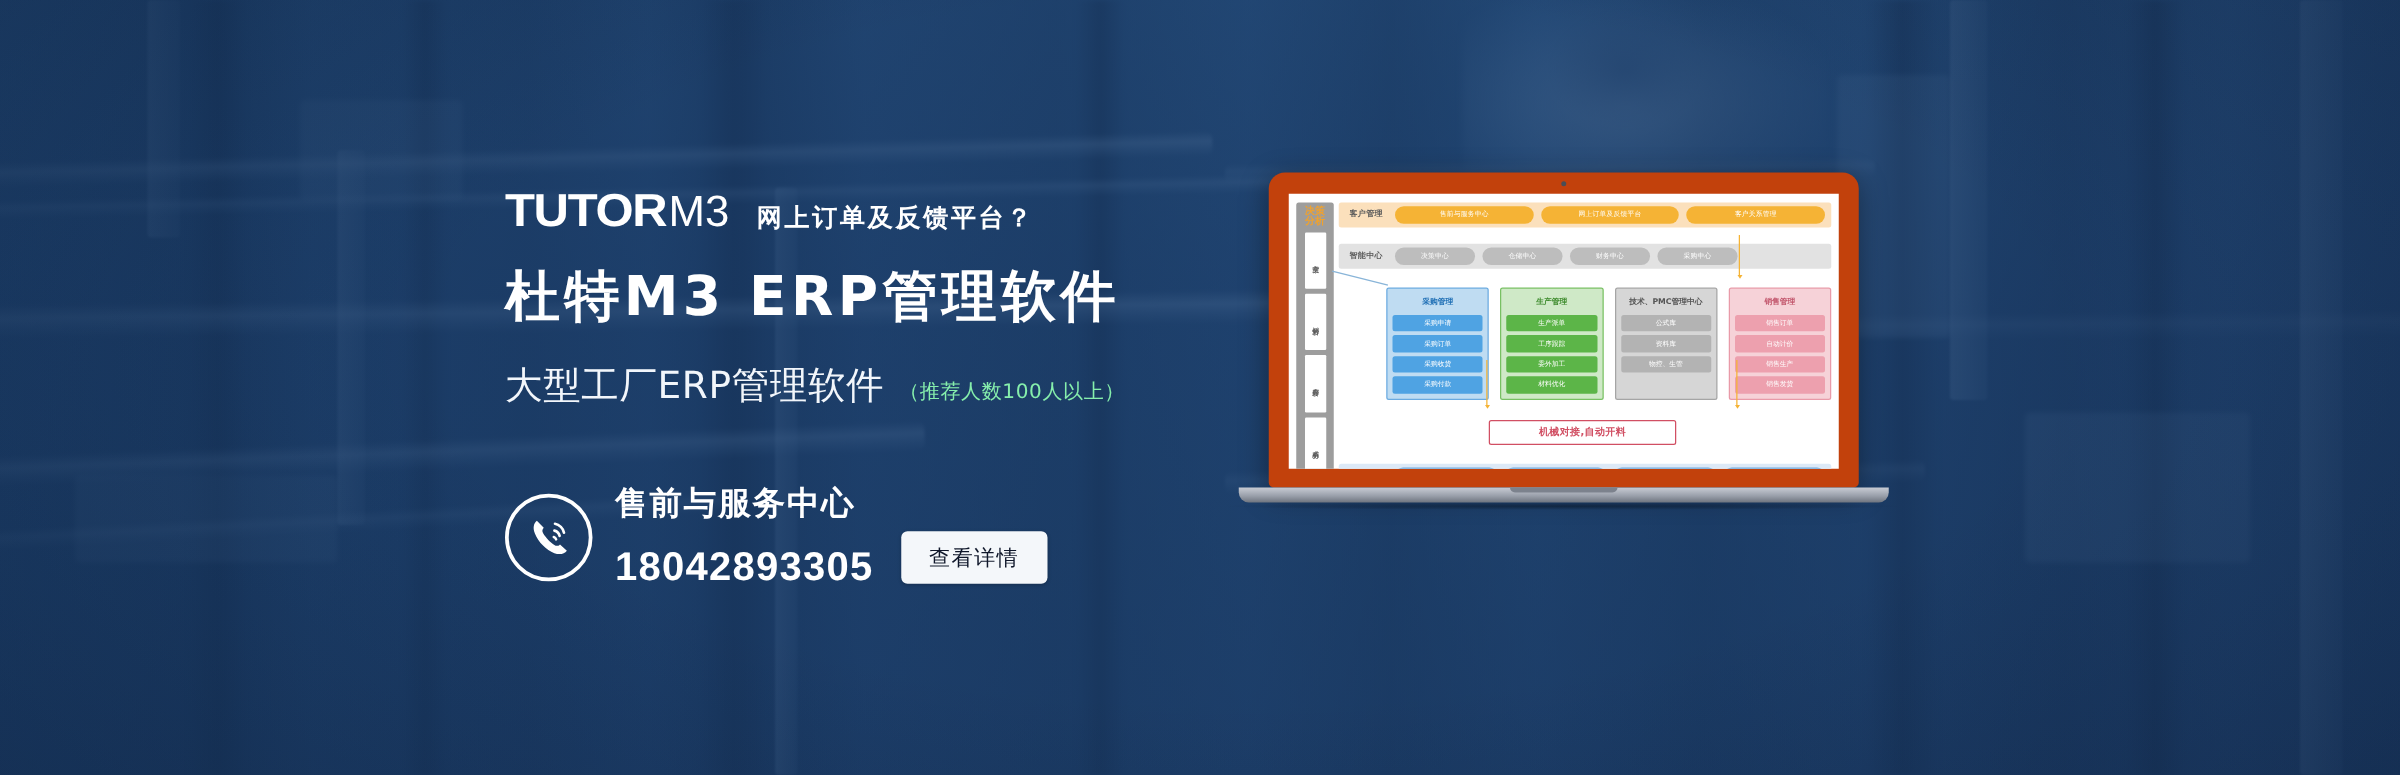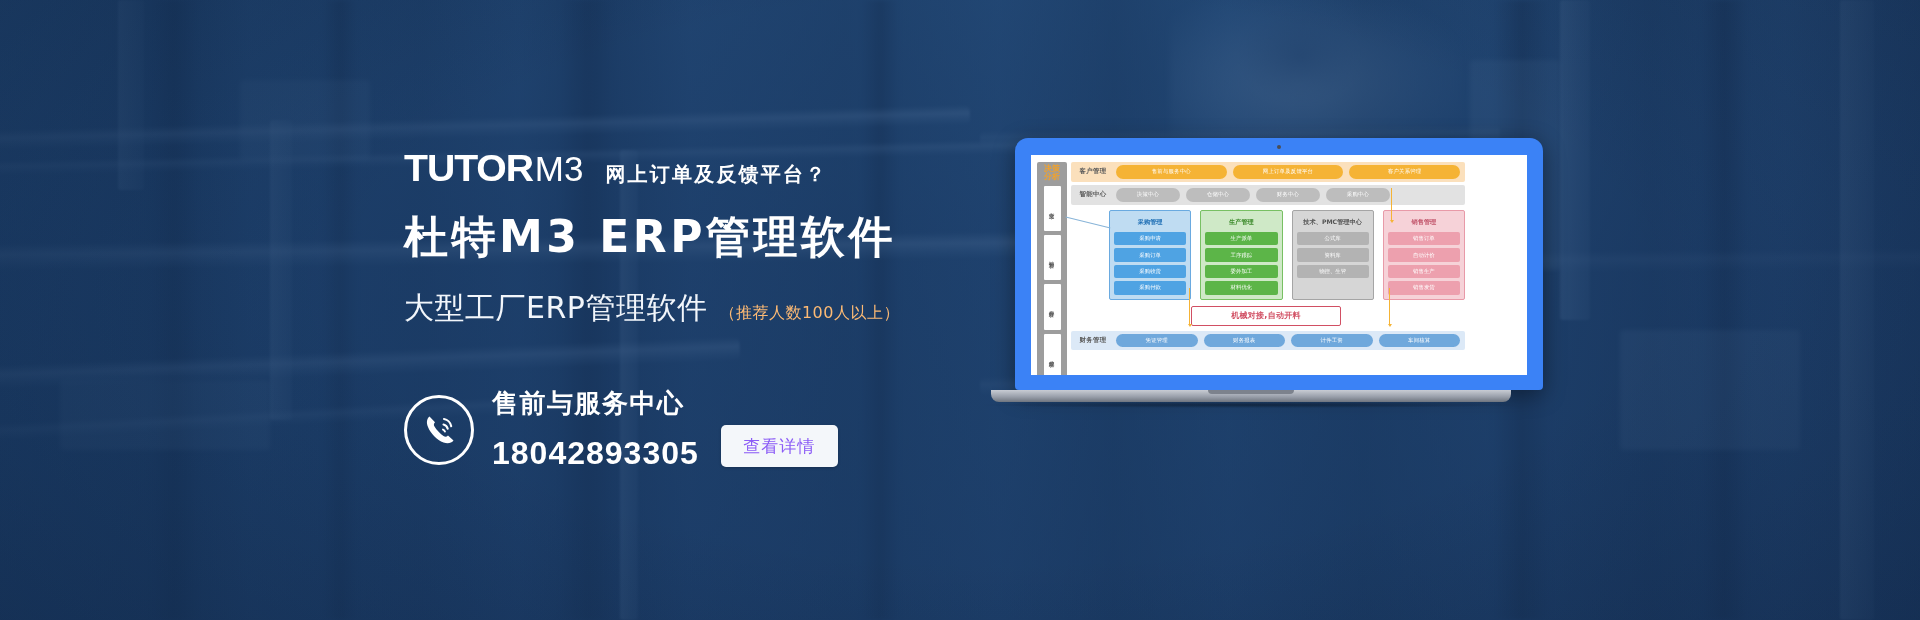--- a/index.html
+++ b/index.html
@@ -153,21 +153,21 @@
   }
   .subline-main {
     font-size: 30px;
     color: #f2f6fb;
     letter-spacing: .5px;
     font-weight: 400;
     font-family: "DejaVu Sans", sans-serif;
   }
   .subline-note {
     font-size: 16px;
-    color: #fdba74;
+    color: #86efac;
     margin-left: 12px;
     letter-spacing: .5px;
     font-family: "DejaVu Sans", sans-serif;
   }
 
   
   .cta-row {
     position: absolute; left: 0; top: 390px;
     display: flex; align-items: center;
   }
@@ -197,42 +197,42 @@
     font-weight: bold;
     color: #ffffff;
     letter-spacing: 1px;
     margin-top: 19px;
     font-family: "Liberation Sans", sans-serif;
   }
 
   .detail-btn {
     margin-left: 22px;
     background: #f4f7fa;
-    color: #8b5cf6;
+    color: #0f172a;
     border: none;
     border-radius: 5px;
     width: 117px; height: 42px;
     font-size: 17px;
     letter-spacing: 1px;
     cursor: pointer;
     font-family: "DejaVu Sans", sans-serif;
     box-shadow: 0 1px 3px rgba(0,0,0,.22);
     align-self: flex-end;
     margin-bottom: 3px;
   }
 
   
   .laptop {
     position: absolute;
     left: 1015px; top: 138px;
     z-index: 5;
   }
   .lid {
-    width: 528px; height: 252px;
-    background: #3b82f6;
+    width: 472px; height: 252px;
+    background: #c2410c;
     border-radius: 13px 13px 4px 4px;
     padding: 17px 16px 15px 16px;
     position: relative;
     box-shadow: 0 5px 22px rgba(0,0,0,.38);
   }
   .cam {
     position: absolute; left: 50%; top: 7px;
     width: 4px; height: 4px; border-radius: 50%;
     background: #4a4d55; transform: translateX(-50%);
   }
@@ -302,21 +302,21 @@
     line-height: 1.1;
     color: #555;
     text-align: center;
     writing-mode: vertical-rl;
     letter-spacing: .4px;
     padding: 2px 0;
   }
   .erp-main {
     flex: 1 1 auto;
     display: flex; flex-direction: column;
-    gap: 3px;
+    gap: 13px;
     position: relative;
   }
 
   .band {
     display: flex; align-items: center;
     border-radius: 2px;
     padding: 3px 5px;
     gap: 6px;
   }
   .band.orange { background: #fbe0bc; }

